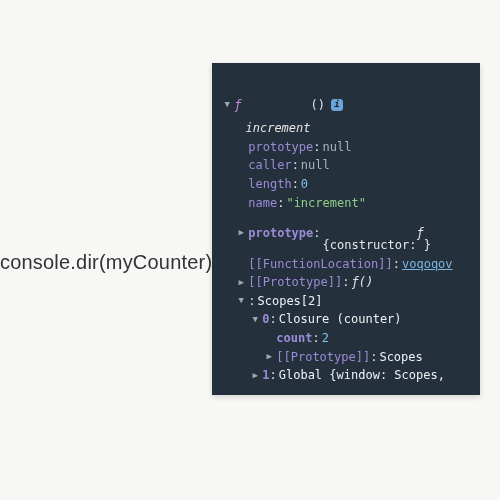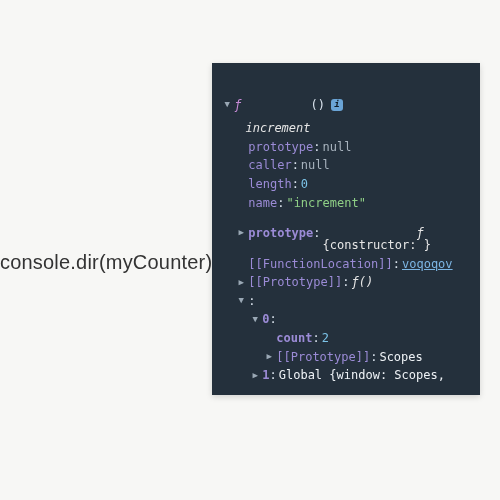--- a/index.html
+++ b/index.html
@@ -156,27 +156,29 @@
       <span class="key">[[Prototype]]</span>
         <span class="colon">:</span>
       <span class="fsig">ƒ</span>
         <span class="fsig"> ()</span>
     </div>
 
     <div class="row">
       <span class="ind i2"></span>
       <span class="tri open"></span>
         <span class="colon">:</span>
+      <span class="white">Scopes[2]</span>
     </div>
 
     <div class="row">
       <span class="ind i3"></span>
       <span class="tri open"></span>
       <span class="keyb">0</span>
         <span class="colon">:</span>
+      <span class="white">Closure (counter)</span>
     </div>
 
     <div class="row">
       <span class="ind i4"></span>
         <span class="sp"></span>
       <span class="keyb">count</span>
         <span class="colon">:</span>
       <span class="num">2</span>
     </div>
 

